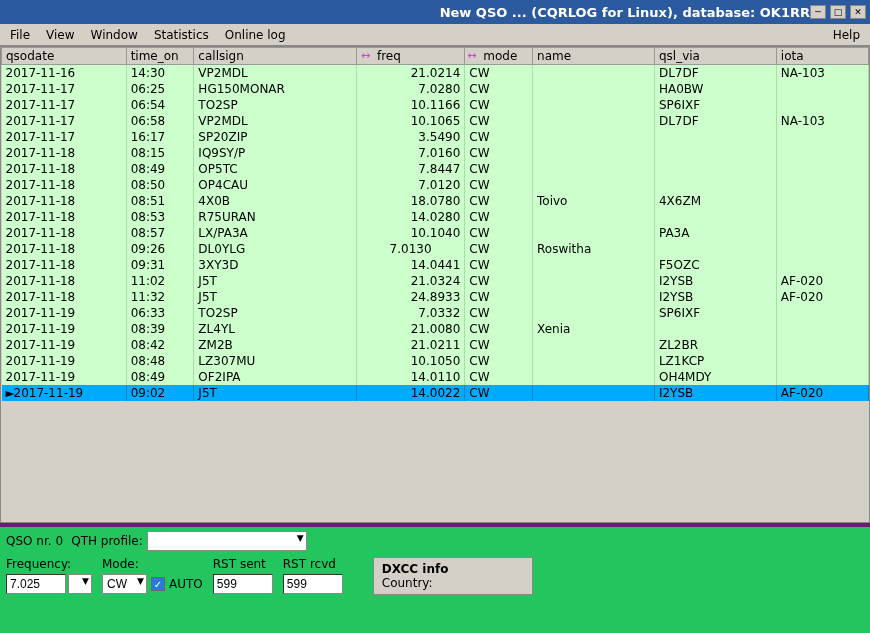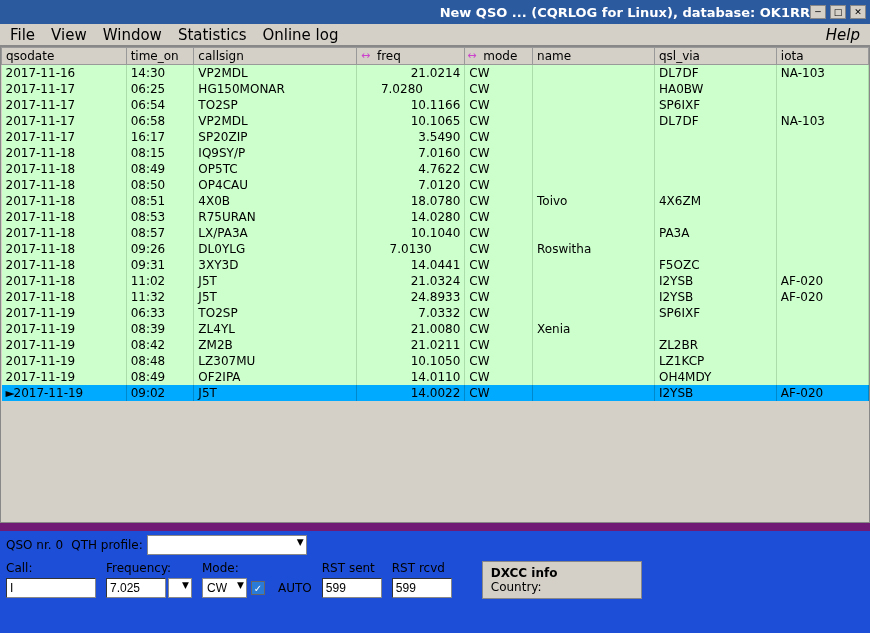--- a/index.html
+++ b/index.html
@@ -52,25 +52,24 @@
       background: #d4d0c8;
       display: flex;
       align-items: center;
       height: 22px;
       border-bottom: 1px solid #888;
       padding: 0 2px;
     }
     .menu-item {
       padding: 2px 8px;
       cursor: pointer;
-      font-size: 15px;
+      font-size: 12px;
     }
     .menu-help {
       margin-left: auto;
-      font-style: italic;
     }
 
     .qso-table {
       width: 100%;
       border-collapse: collapse;
       table-layout: fixed;
       border-radius: 13px;
     }
 
     .qso-table thead th {
@@ -140,22 +139,22 @@
     .table-scroll::-webkit-scrollbar-track {
       background: #d4d0c8;
     }
     .table-scroll::-webkit-scrollbar-thumb {
       background: #a0a0a0;
       border: 1px solid #888;
     }
 
     
     .bottom-form {
-      background: #1d4ed8;
-      border-top: 8px solid #701a75;
+      background: #22c55e;
+      border-top: 4px solid #701a75;
       padding: 4px 6px;
       min-height: 110px;
     }
 
     .form-row1 {
       display: flex;
       align-items: center;
       gap: 8px;
       margin-bottom: 6px;
     }
@@ -270,21 +269,21 @@
       font-size: 12px;
       height: 20px;
       min-width: 45px;
       appearance: none;
       padding: 1px 18px 1px 4px;
     }
 
     .checkbox-area {
       display: flex;
       align-items: center;
-      gap: 13px;
+      gap: 4px;
     }
     .checkbox-blue {
       width: 14px;
       height: 14px;
       border: 1px solid #666;
       background: #2a7bd8;
       display: flex;
       align-items: center;
       justify-content: center;
     }
@@ -377,21 +376,21 @@
             <td style="text-align: right;">21.0214</td>
             <td>CW</td>
             <td></td>
             <td>DL7DF</td>
             <td>NA-103</td>
           </tr>
           <tr>
             <td>2017-11-17</td>
             <td>06:25</td>
             <td>HG150MONAR</td>
-            <td style=" padding-left: 24px;">7.0280</td>
+            <td style="text-align: right; padding-left: 24px;">7.0280</td>
             <td>CW</td>
             <td></td>
             <td>HA0BW</td>
             <td></td>
           </tr>
           <tr>
             <td>2017-11-17</td>
             <td>06:54</td>
             <td>TO2SP</td>
             <td style="text-align: right;">10.1166</td>
@@ -427,21 +426,21 @@
             <td style="text-align: right;">7.0160</td>
             <td>CW</td>
             <td></td>
             <td></td>
             <td></td>
           </tr>
           <tr>
             <td>2017-11-18</td>
             <td>08:49</td>
             <td>OP5TC</td>
-            <td style="text-align: right;">4.7622</td>
+            <td style="text-align: right;">7.8447</td>
             <td>CW</td>
             <td></td>
             <td></td>
             <td></td>
           </tr>
           <tr>
             <td>2017-11-18</td>
             <td>08:50</td>
             <td>OP4CAU</td>
             <td style="text-align: right;">7.0120</td>
@@ -595,24 +594,20 @@
         <div class="select-wrapper">
           <select class="qth-select">
             <option></option>
           </select>
         </div>
       </div>
     </div>
 
     <div class="form-row2">
 
-      <div class="field-group">
-        <span class="form-label">Call:</span>
-        <input type="text" class="form-input call-input" value="I" style="">
-      </div>
 
       <div class="field-group">
         <span class="form-label">Frequency:</span>
         <div style="display:flex;align-items:center;gap:2px;">
           <input type="text" class="form-input freq-input" value="7.025" style="">
           <div class="freq-select-wrapper">
             <select class="freq-select">
               <option></option>
             </select>
           </div>

